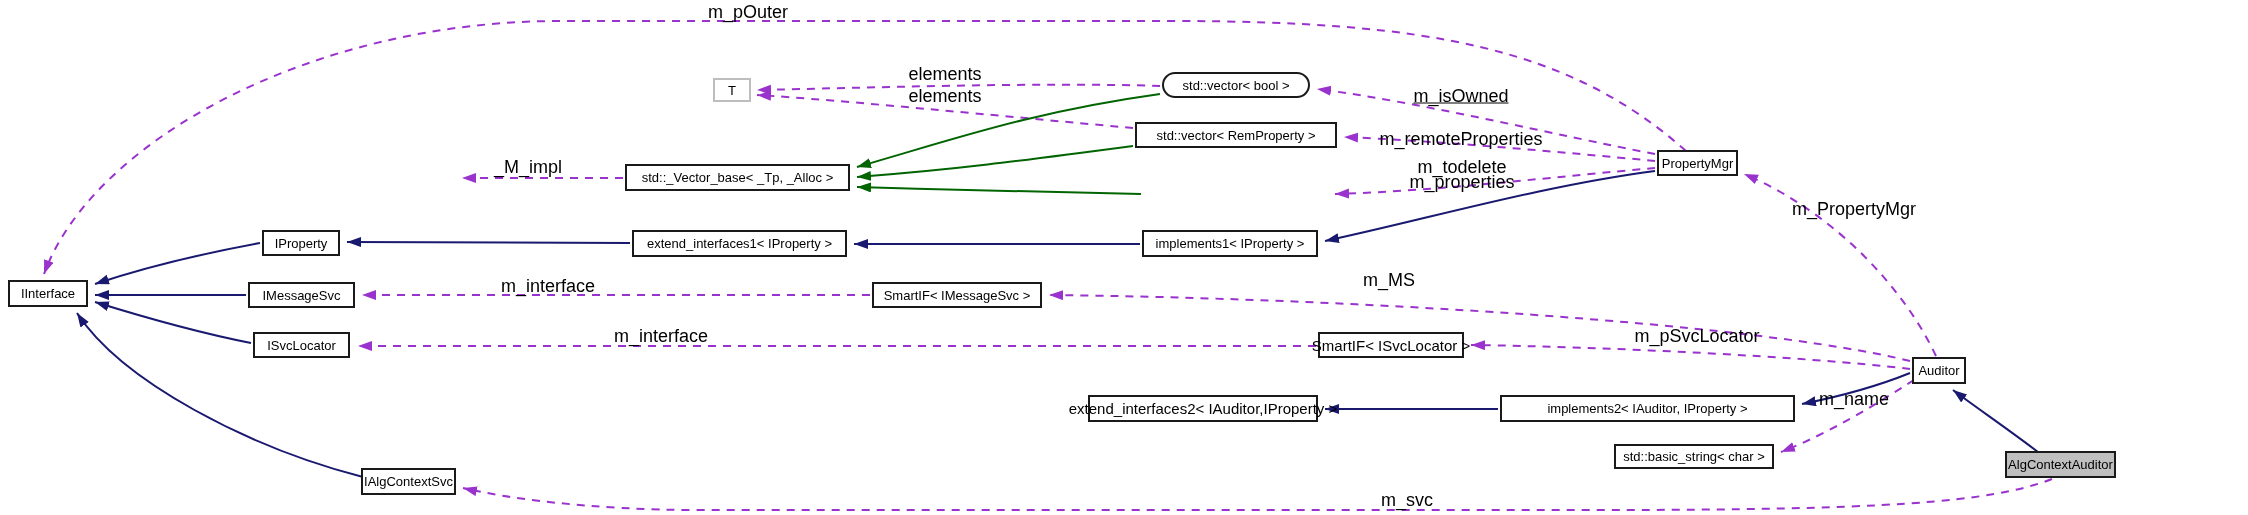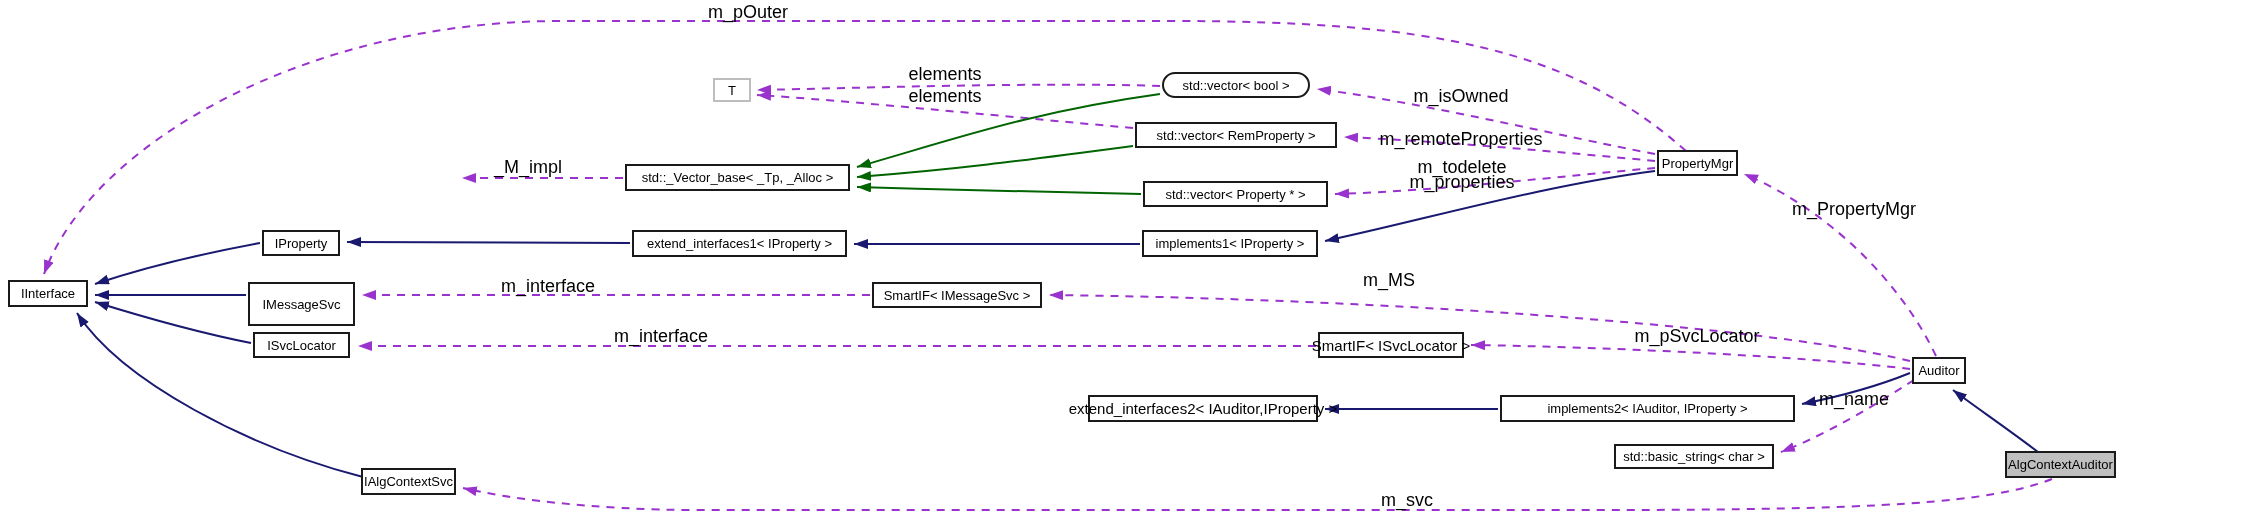--- a/index.html
+++ b/index.html
@@ -80,41 +80,40 @@
       <path d="M630,243 L347,242" class="edge inheritance" marker-end="url(#arrow-inheritance)"></path>
       <path d="M1140,244 L854,244" class="edge inheritance" marker-end="url(#arrow-inheritance)"></path>
       <path d="M1655,171 C1540,186 1420,221 1325,241" class="edge inheritance" marker-end="url(#arrow-inheritance)"></path>
       <path d="M1498,409 L1325,409" class="edge inheritance" marker-end="url(#arrow-inheritance)"></path>
       <path d="M1910,373 C1878,386 1842,396 1802,404" class="edge inheritance" marker-end="url(#arrow-inheritance)"></path>
       <path d="M2038,452 C2008,429 1974,406 1953,390" class="edge inheritance" marker-end="url(#arrow-inheritance)"></path>
     </svg>
 <div class="node template-param" style="left: 713px; top: 78px; width: 38px; height: 24px;">T</div>
     <div class="node" style="left: 1162px; top: 72px; width: 148px; height: 26px; border-radius: 13px;">std::vector&lt; bool &gt;</div>
     <div class="node" style="left: 1135px; top: 122px; width: 202px; height: 26px;">std::vector&lt; RemProperty &gt;</div>
-    <div class="node" style="left: 1143px; top: 181px; width: 185px; height: 26px;">std::vector&lt; Property * &gt;</div>
     <div class="node" style="left: 625px; top: 164px; width: 225px; height: 27px;">std::_Vector_base&lt; _Tp, _Alloc &gt;</div>
     <div class="node" style="left: 1657px; top: 150px; width: 81px; height: 26px;">PropertyMgr</div>
     <div class="node" style="left: 262px; top: 230px; width: 78px; height: 26px;">IProperty</div>
     <div class="node" style="left: 632px; top: 230px; width: 215px; height: 27px;">extend_interfaces1&lt; IProperty &gt;</div>
     <div class="node" style="left: 1142px; top: 230px; width: 176px; height: 27px;">implements1&lt; IProperty &gt;</div>
     <div class="node" style="left: 8px; top: 280px; width: 80px; height: 27px; text-align: center;">IInterface</div>
-    <div class="node" style="left: 248px; top: 282px; width: 107px; height: 44px;">IMessageSvc</div>
+    <div class="node" style="left: 248px; top: 282px; width: 107px; height: 26px;">IMessageSvc</div>
     <div class="node" style="left: 872px; top: 282px; width: 170px; height: 26px;">SmartIF&lt; IMessageSvc &gt;</div>
     <div class="node" style="left: 253px; top: 332px; width: 97px; height: 26px;">ISvcLocator</div>
     <div class="node tight" style="left: 1318px; top: 332px; width: 146px; height: 26px;">SmartIF&lt; ISvcLocator &gt;</div>
     <div class="node" style="left: 1912px; top: 357px; width: 54px; height: 27px;">Auditor</div>
     <div class="node tight" style="left: 1088px; top: 395px; width: 230px; height: 27px;">extend_interfaces2&lt; IAuditor,IProperty &gt;</div>
     <div class="node" style="left: 1500px; top: 395px; width: 295px; height: 27px;">implements2&lt; IAuditor, IProperty &gt;</div>
     <div class="node" style="left: 1614px; top: 444px; width: 160px; height: 25px;">std::basic_string&lt; char &gt;</div>
     <div class="node" style="left: 361px; top: 468px; width: 95px; height: 27px;">IAlgContextSvc</div>
     <div class="node highlight" style="left: 2005px; top: 451px; width: 111px; height: 27px;">AlgContextAuditor</div>
     <div class="edge-label" style="left: 748px; top: 12px;">m_pOuter</div>
     <div class="edge-label" style="left: 945px; top: 74px;">elements</div>
     <div class="edge-label" style="left: 945px; top: 96px;">elements</div>
-    <div class="edge-label" style="left: 1461px; top: 96px;">m_isOwned</div>
+    <div class="edge-label" style="left: 1461px; top: 96px; text-decoration: underline;">m_isOwned</div>
     <div class="edge-label" style="left: 1461px; top: 139px;">m_remoteProperties</div>
     <div class="edge-label" style="left: 1462px; top: 167px;">m_todelete</div>
     <div class="edge-label" style="left: 1462px; top: 182px;">m_properties</div>
     <div class="edge-label" style="left: 528px; top: 167px;">_M_impl</div>
     <div class="edge-label" style="left: 548px; top: 286px;">m_interface</div>
     <div class="edge-label" style="left: 661px; top: 336px;">m_interface</div>
     <div class="edge-label" style="left: 1389px; top: 280px;">m_MS</div>
     <div class="edge-label" style="left: 1697px; top: 336px;">m_pSvcLocator</div>
     <div class="edge-label" style="left: 1854px; top: 209px;">m_PropertyMgr</div>
     <div class="edge-label" style="left: 1854px; top: 399px;">m_name</div>

